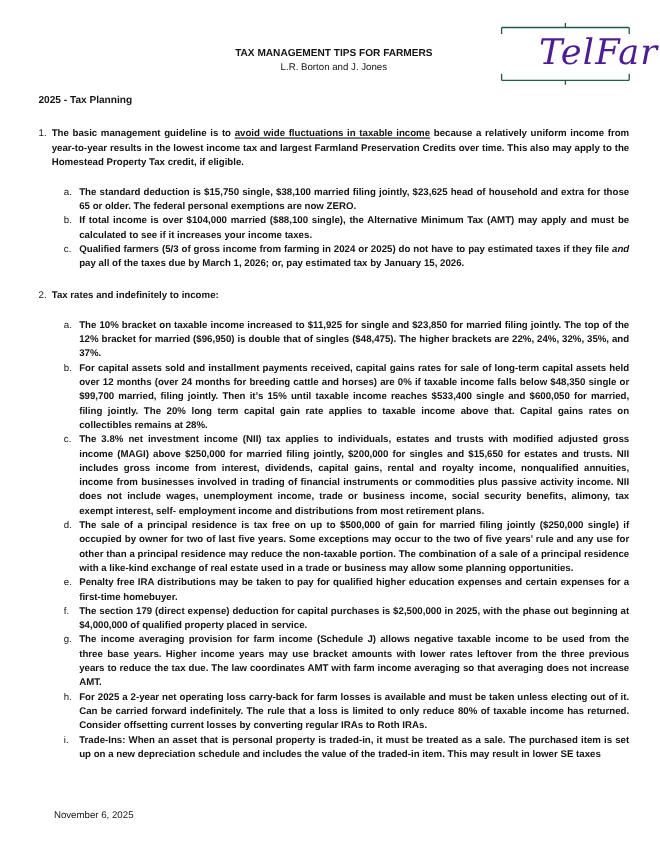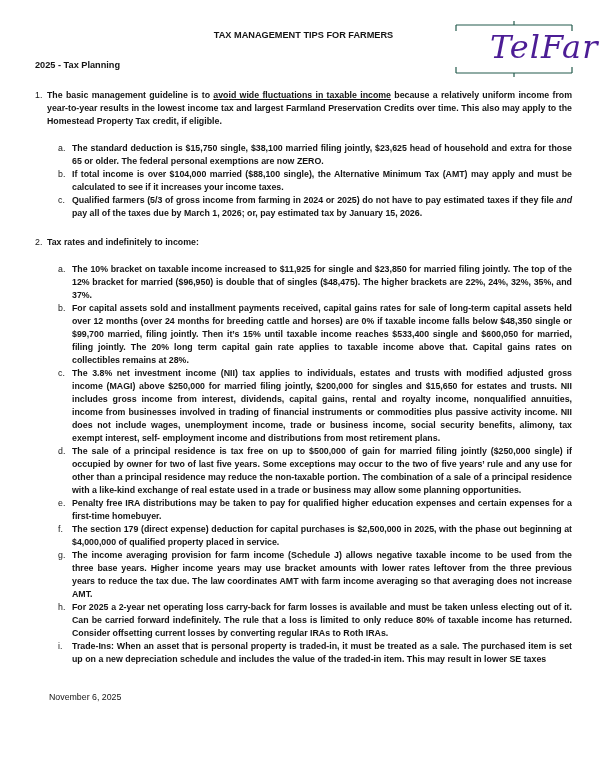--- a/index.html
+++ b/index.html
@@ -10,21 +10,21 @@
     height: 780px;
     background: #ffffff;
     overflow: hidden;
     font-family: "Liberation Sans", sans-serif;
     font-size: 8.8px;
     line-height: 13px;
     color: #141414;
   }
   .content { padding: 0 28px 0 35px; }
 
-  .header-center { text-align: center; padding-top: 29px; }
+  .header-center { text-align: center; padding-top: 42px; }
   .doc-title { font-weight: bold; font-size: 9.2px; }
   .doc-line { font-size: 8.8px; }
   .doc-subtitle { font-weight: bold; font-size: 9.2px; margin-top: 17px; }
 
   .logo {
     position: absolute;
     top: 17px;
     right: 26px;
     width: 120px;
     height: 64px;
@@ -54,21 +54,21 @@
   .mt-sub1  { margin-top: 14px; }
   .mt-item2 { margin-top: 16px; }
   .mt-sub2  { margin-top: 14px; }
 
   .u { text-decoration: underline; }
   .it { font-style: italic; }
 
   .footer {
     position: absolute;
     left: 35px;
-    top: 691px;
+    top: 735px;
     font-size: 8.8px;
     color: #141414;
     padding-left: 14px;
   }
 </style>
 </head>
 <body>
 
 <div class="page">
 
@@ -84,20 +84,21 @@
         <path d="M118 50 V56"></path>
         <path d="M60 56 V60"></path>
       </g>
     </svg>
     <div class="logo-text">TelFarm</div>
   </div>
 
   <div class="content">
     <div class="header-center">
       <div class="doc-title">TAX MANAGEMENT TIPS FOR FARMERS</div>
+      <div class="doc-line">L.R. Borton and J. Jones</div>
     </div>
 
     <div class="doc-subtitle">2025 - Tax Planning</div>
 
     <div class="row mt-item1">
       <span class="marker">1.</span>
       <p><span>The basic management guideline is to </span><span class="u">avoid wide fluctuations in taxable income</span><span> because a relatively uniform income from year-to-year results in the lowest income tax and largest Farmland Preservation Credits over time.  This also may apply to the Homestead Property Tax credit, if eligible.</span></p>
     </div>
 
     <div class="row l2 mt-sub1">

